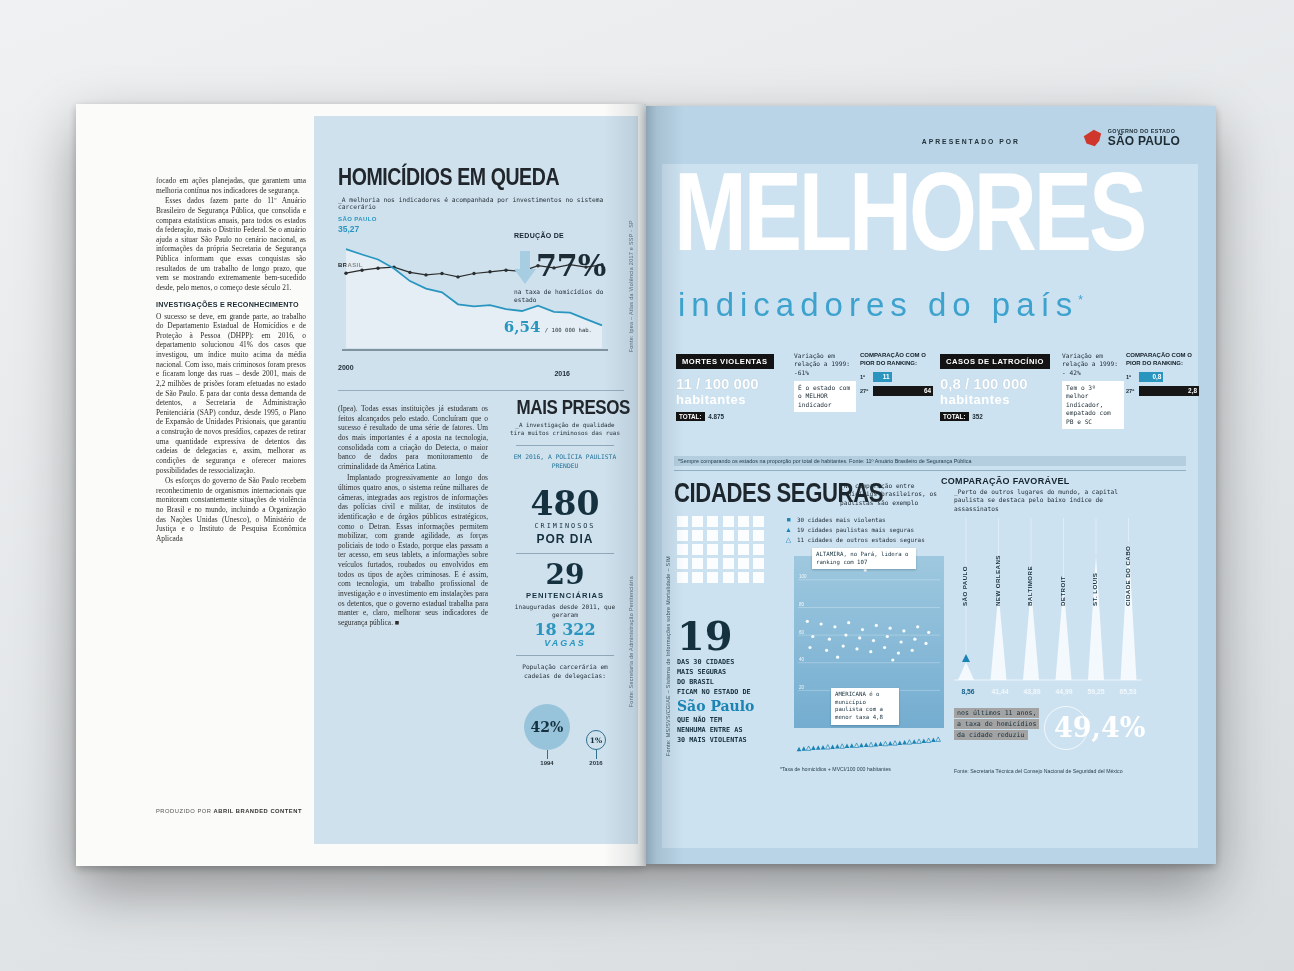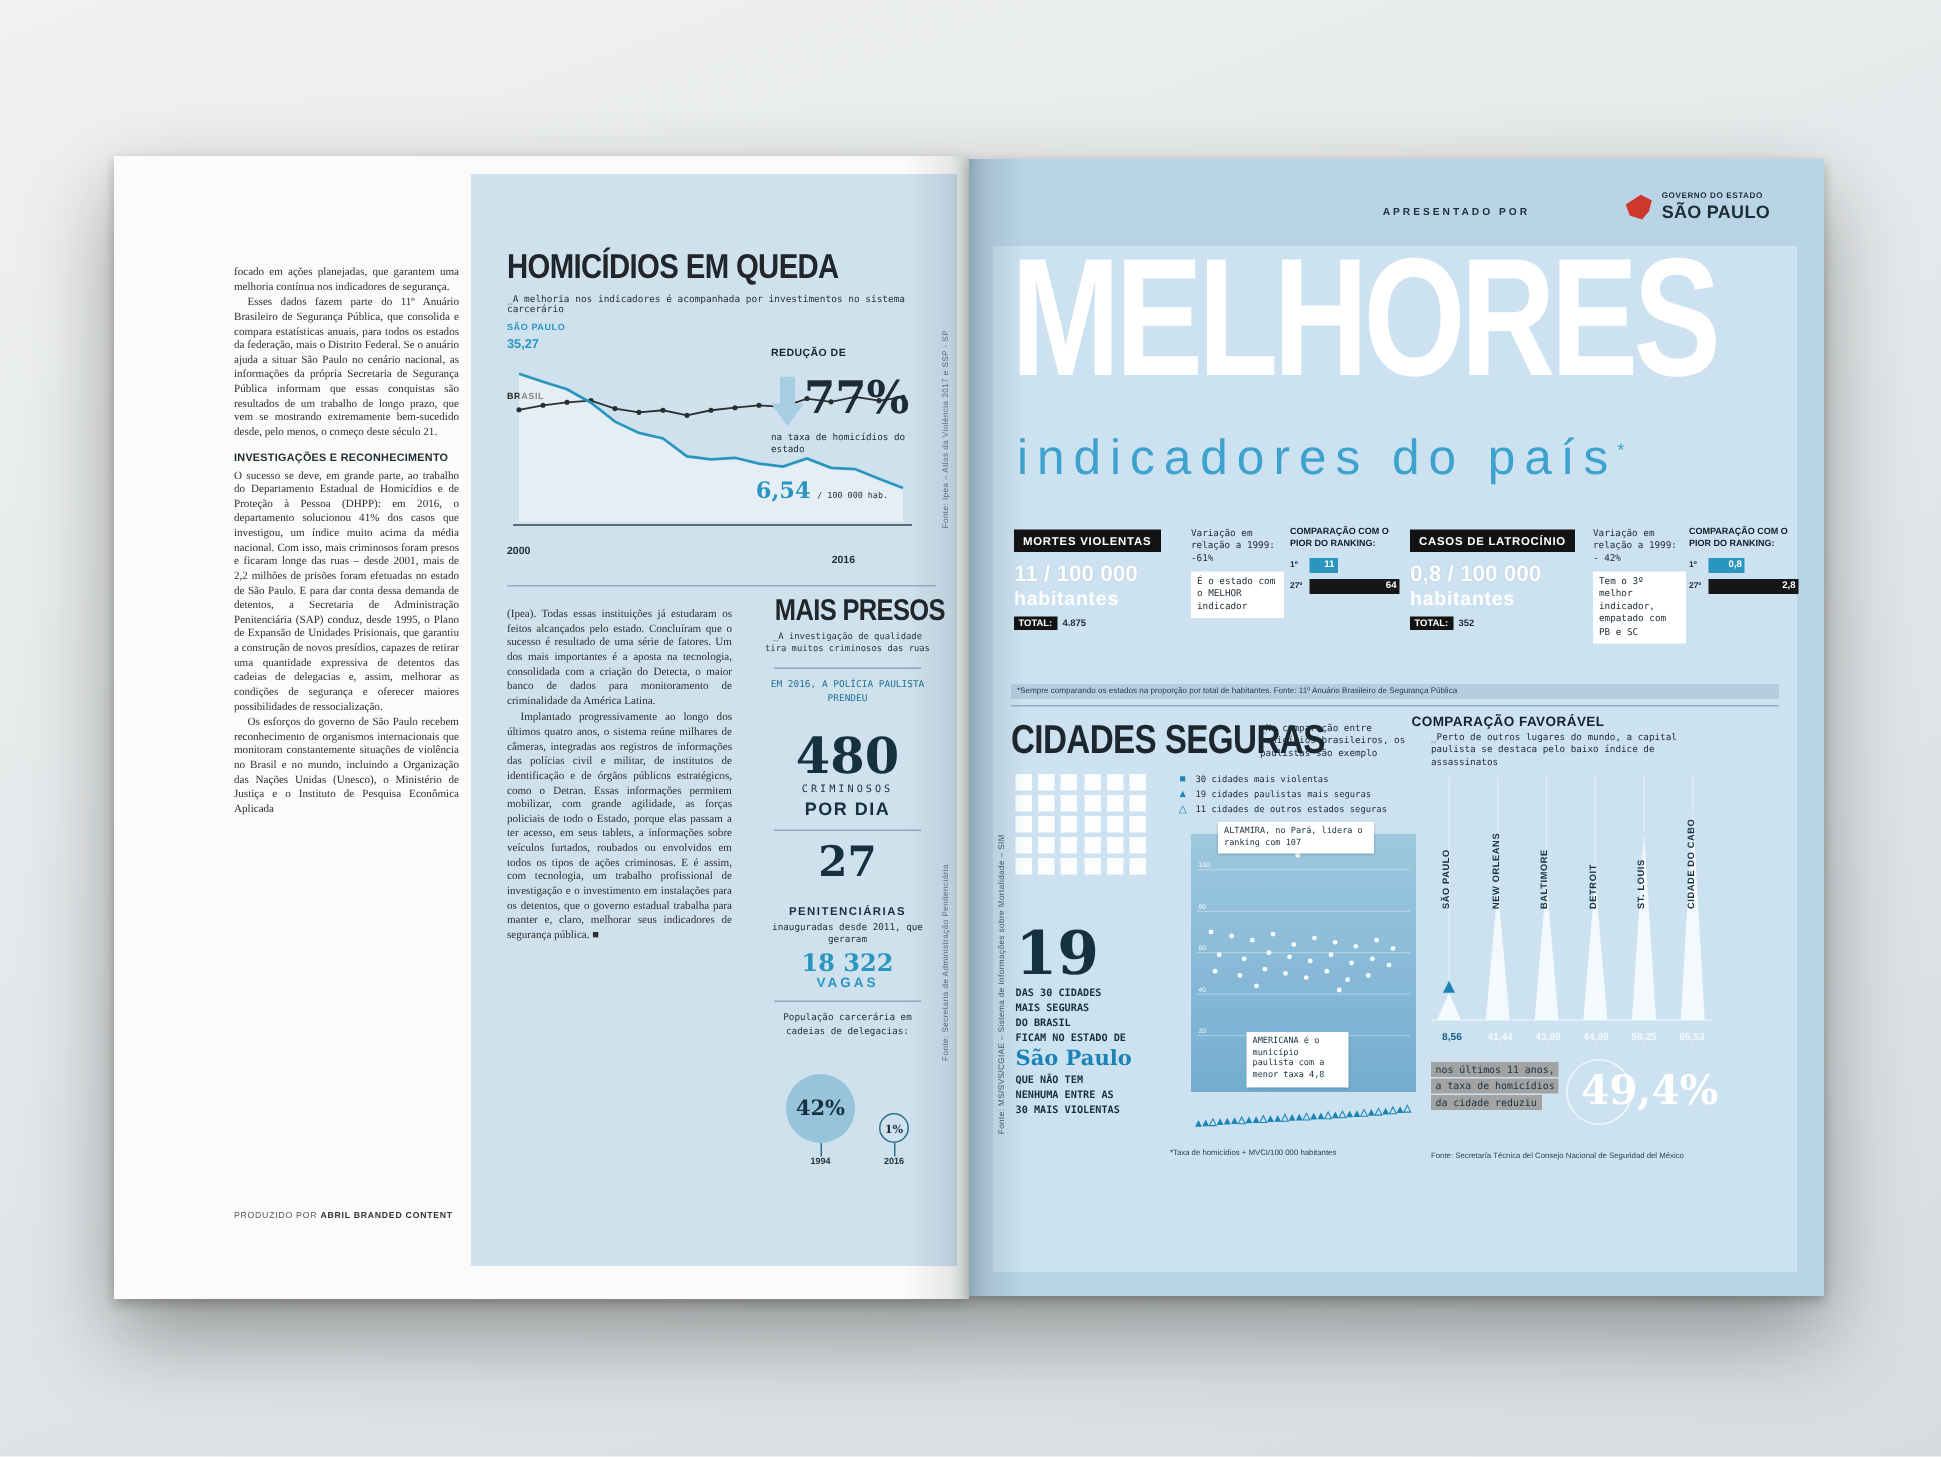--- a/index.html
+++ b/index.html
@@ -56,24 +56,24 @@
   .mais{position:absolute;left:194px;top:280px;width:114px;text-align:center;color:#15303f;}
   .mais-title{font-size:20px;font-weight:bold;color:#20262b;transform:scaleX(0.85);white-space:nowrap;letter-spacing:-0.5px;}
   .mais-sub{font-size:5.9px;color:#28333b;margin-top:3px;line-height:1.35;}
   .mais hr{border:0;border-top:1px solid #8fa9ba;margin:7px 8px;}
   .kicker-blue{font-size:6.3px;color:#1f7096;line-height:1.4;}
   .big-serif{font-family:"DejaVu Serif",serif;font-weight:bold;color:#15303f;line-height:1;}
   .v480{font-size:33px;margin-top:16px;}
   .crim{font-size:6.8px;letter-spacing:2px;color:#15303f;margin-top:2px;font-family:"DejaVu Sans Mono",monospace;}
   .pordia{font-size:12px;font-weight:bold;letter-spacing:1px;color:#15303f;margin-top:2px;}
   .v21{font-size:28px;}
-  .penit{font-size:7.6px;font-weight:bold;letter-spacing:1px;color:#15303f;margin-top:14px;}
+  .penit{font-size:7.6px;font-weight:bold;letter-spacing:1px;color:#15303f;margin-top:2px;}
   .mais-cap{font-size:6.2px;color:#28333b;margin-top:3px;line-height:1.4;}
   .v18322{font-size:16px;color:#2a96c0;margin-top:2px;}
-  .vagas{font-size:9px;font-weight:bold;letter-spacing:2px;color:#2a96c0;}
+  .vagas{font-size:9px;font-weight:bold;letter-spacing:2px;color:#2a96c0;font-style:italic;}
   .circles{display:flex;align-items:flex-end;justify-content:center;gap:16px;margin-top:8px;height:78px;}
   .circ-col{display:flex;flex-direction:column;align-items:center;}
   .circ-big{width:46px;height:46px;border-radius:50%;background:#97c4da;display:flex;align-items:center;justify-content:center;
             font-family:"DejaVu Serif",serif;font-weight:bold;font-size:14px;color:#15303f;text-align:center;}
   .circ-small{width:20px;height:20px;border-radius:50%;border:1.5px solid #30708f;display:flex;align-items:center;justify-content:center;
             font-family:"DejaVu Serif",serif;font-weight:bold;font-size:7.5px;color:#15303f;background:#cfe1ed;}
   .circ-stem{width:1px;height:9px;background:#30708f;}
   .circ-year{font-size:6px;font-weight:bold;color:#28333b;margin-top:1px;}
 
   .vtext{position:absolute;writing-mode:vertical-rl;transform:rotate(180deg);
@@ -241,21 +241,21 @@
 
       <div class="mais">
         <div class="mais-title">MAIS PRESOS</div>
         <div class="mais-sub mono">_A investigação de qualidade tira muitos criminosos das ruas</div>
         <hr>
         <div class="kicker-blue mono">EM 2016, A POLÍCIA PAULISTA PRENDEU</div>
         <div class="big-serif v480">480</div>
         <div class="crim">CRIMINOSOS</div>
         <div class="pordia">POR DIA</div>
         <hr>
-        <div class="big-serif v21">27</div>
+        <div class="big-serif v21">29</div>
         <div class="penit">PENITENCIÁRIAS</div>
         <div class="mais-cap mono">inauguradas desde 2011, que geraram</div>
         <div class="big-serif v18322">18 322</div>
         <div class="vagas">VAGAS</div>
         <hr>
         <div class="mais-cap mono">População carcerária em cadeias de delegacias:</div>
         <div class="circles">
           <div class="circ-col">
             <div class="circ-big">42%</div>
             <div class="circ-stem"></div>

